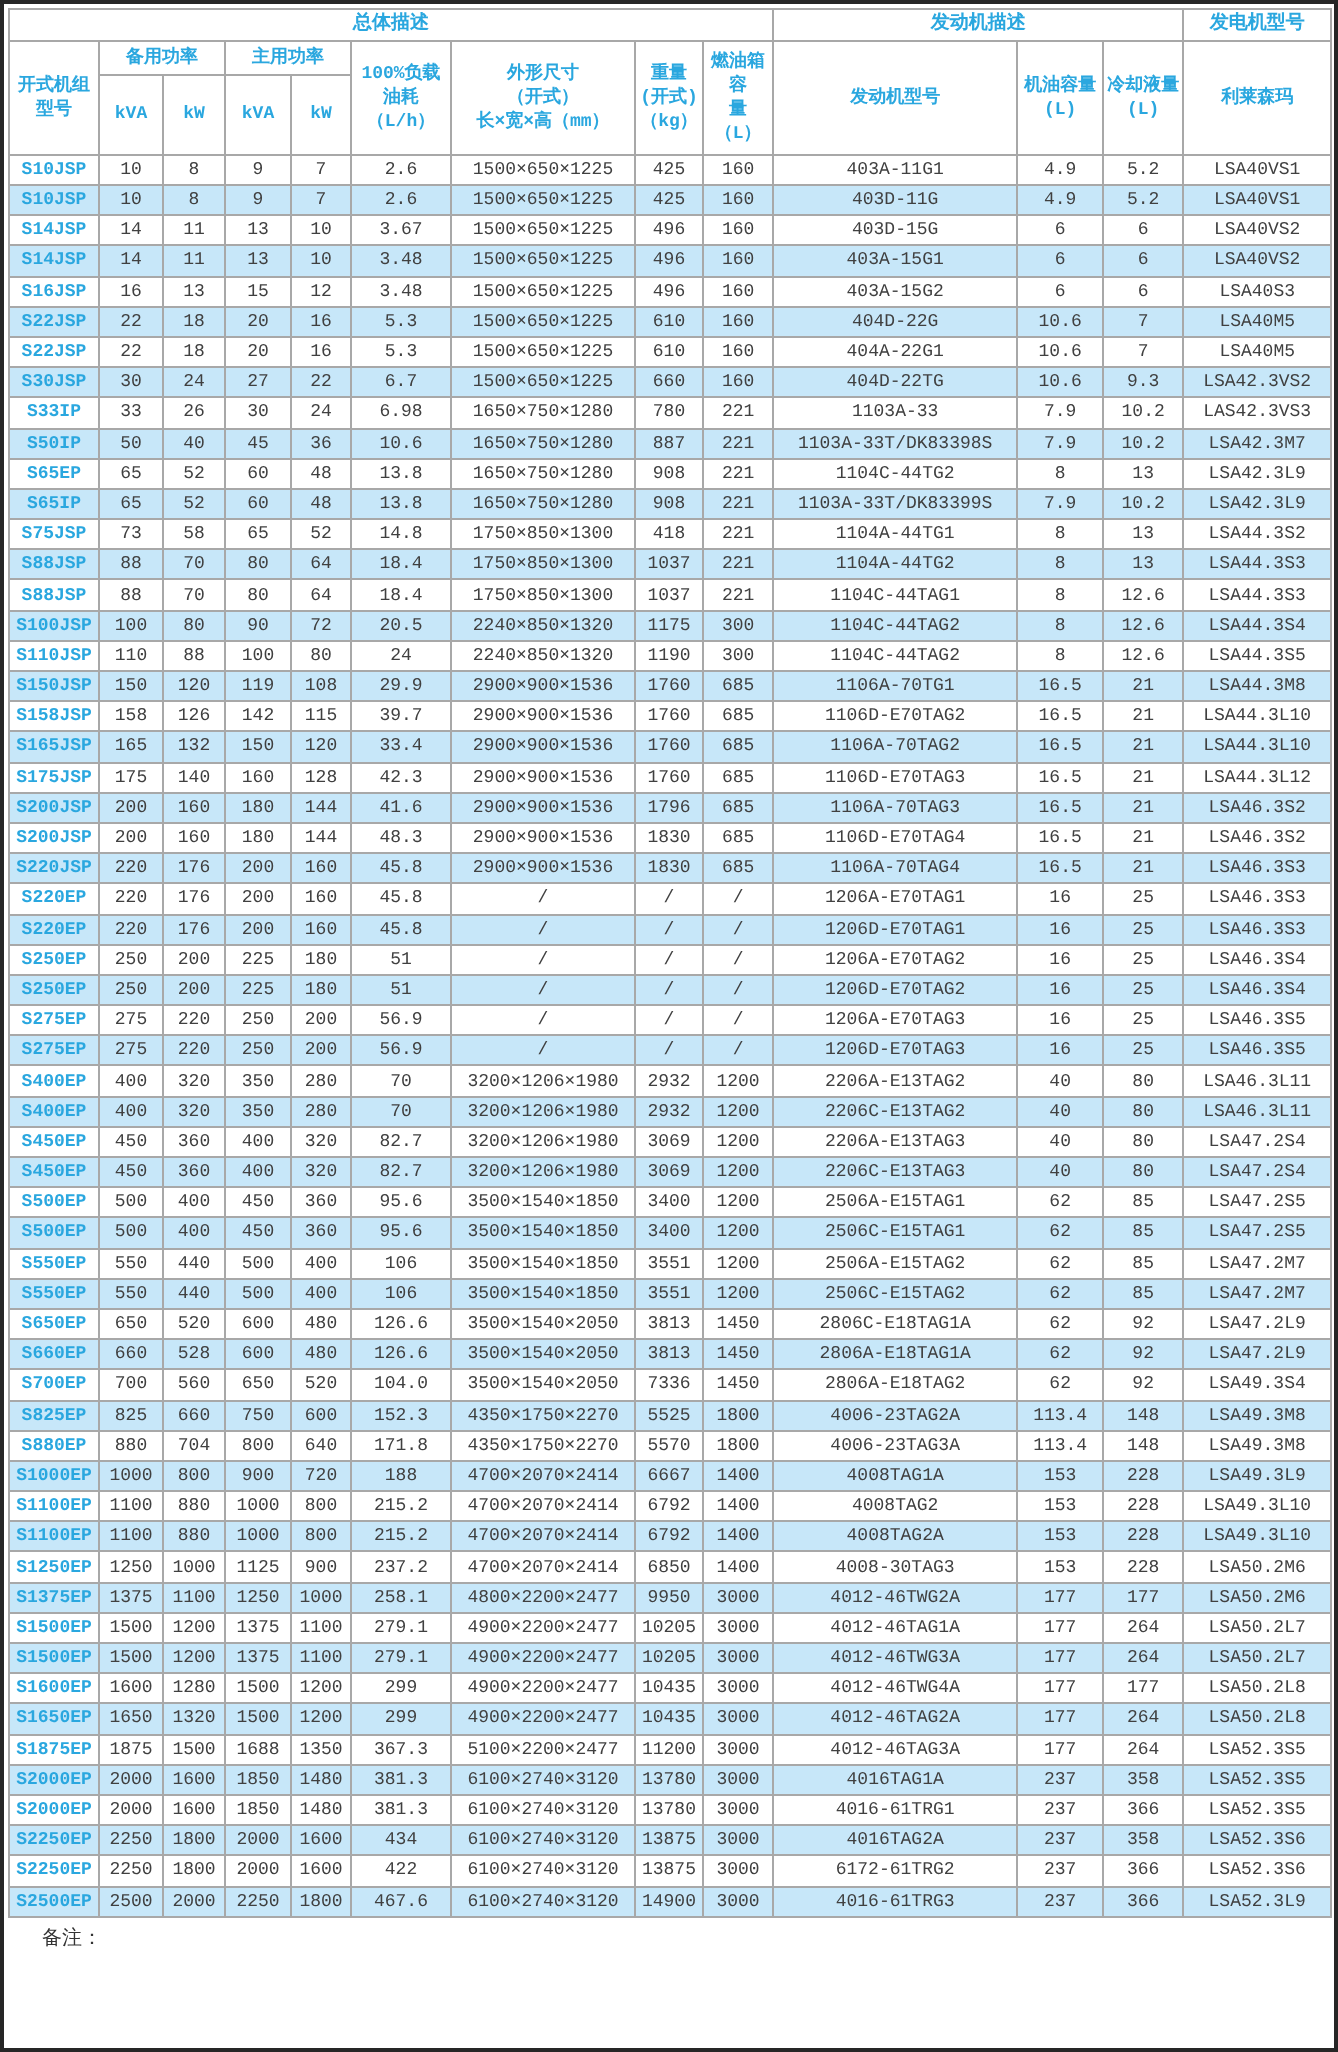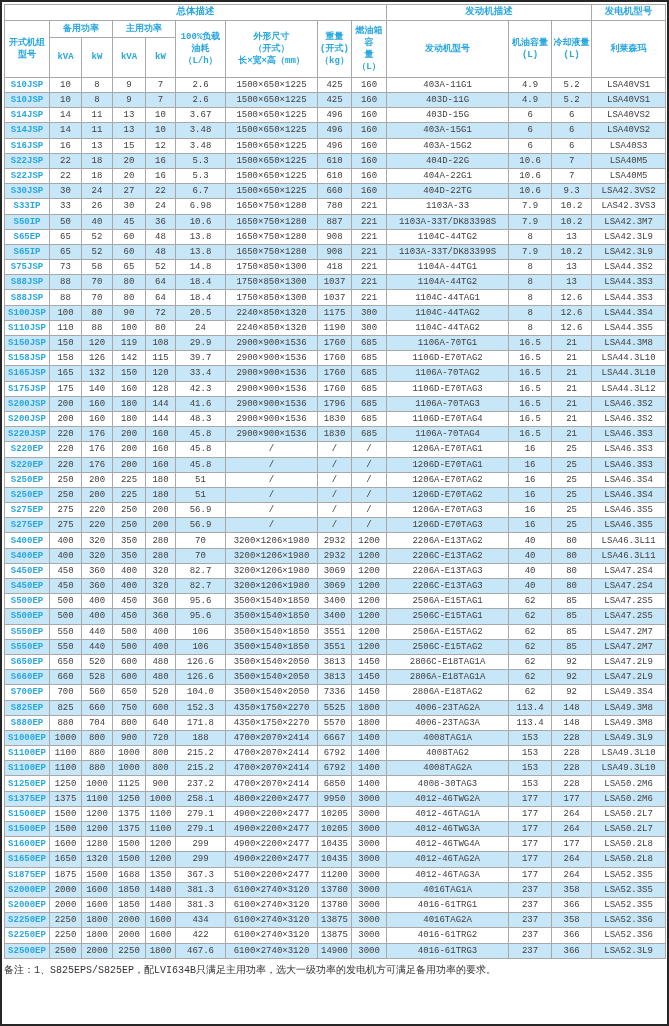--- a/index.html
+++ b/index.html
@@ -45,21 +45,21 @@
     white-space: nowrap;
   }
   .spec td.model {
     color: #2aa7df;
     font-weight: bold;
     text-align: center;
   }
   .spec tbody tr.alt td { background: #c7e7f9; }
   .notes {
     display: flex;
-    margin: 4px 0 0 0;
+    margin: 4px 0 0 17px;
     font-size: 10px;
     color: #333333;
     line-height: 1.6;
   }
   .notes .prefix { white-space: nowrap; }
   .notes .note-line { white-space: nowrap; }
 </style>
 </head>
 <body>
 
@@ -961,21 +961,21 @@
         <tr>
           <td class="model">S2250EP</td>
           <td>2250</td>
           <td>1800</td>
           <td>2000</td>
           <td>1600</td>
           <td>422</td>
           <td>6100×2740×3120</td>
           <td>13875</td>
           <td>3000</td>
-          <td>4016-61TRG2</td>
+          <td>6172-61TRG2</td>
           <td>237</td>
           <td>366</td>
           <td>LSA52.3S6</td>
         </tr>
         <tr class="alt">
           <td class="model">S2500EP</td>
           <td>2500</td>
           <td>2000</td>
           <td>2250</td>
           <td>1800</td>
@@ -987,16 +987,15 @@
           <td>237</td>
           <td>366</td>
           <td>LSA52.3L9</td>
         </tr>
       </tbody>
   </table>
 
   <div class="notes">
     <span class="prefix">备注：</span>
     <span>
-      <div class="note-line">1、S825EPS/S825EP，配LVI634B只满足主用功率，选大一级功率的发电机方可满足备用功率的要求。</div>
     </span>
   </div>
 </div>
 
 </body></html>

